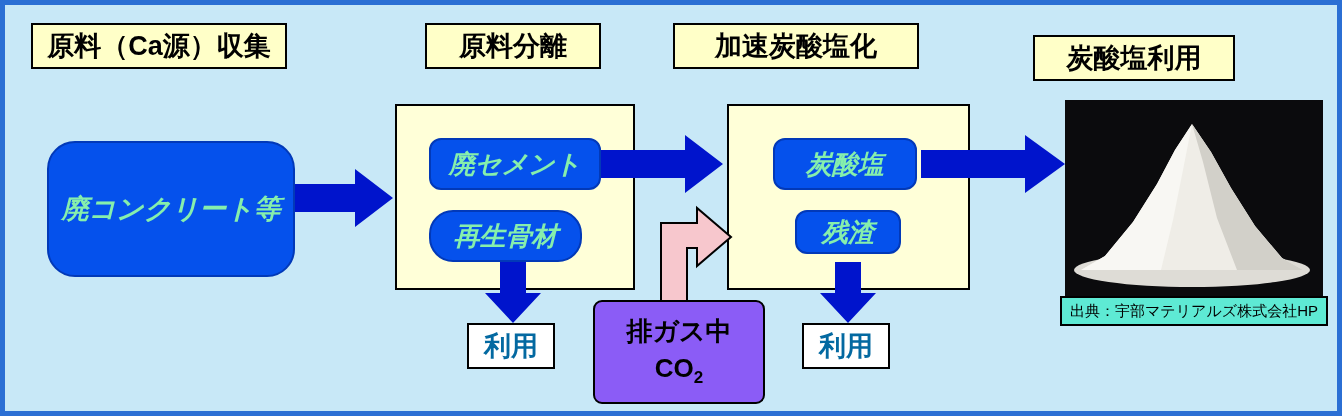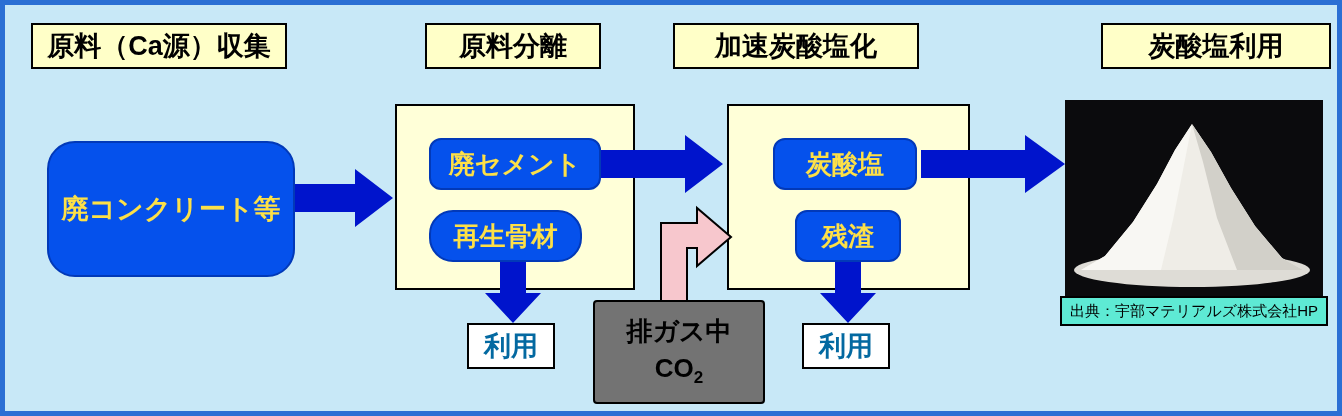--- a/index.html
+++ b/index.html
@@ -34,50 +34,51 @@
     position: absolute;
     background: #FFFFD8;
     border: 2px solid #000;
   }
 
   .bluenode {
     position: absolute;
     background: #0551EC;
     border: 2px solid #0239B8;
     border-radius: 12px;
-    color: #fde047;
+    color: #86efac;
     font-weight: bold;
     font-size: 26px;
     display: flex;
     align-items: center;
     justify-content: center;
     white-space: nowrap;
+    font-style: italic;
   }
   .bluenode.big {
     border-radius: 28px;
     font-size: 27px;
   }
 
   .whitebox {
     position: absolute;
     background: #ffffff;
     border: 2px solid #000;
     display: flex;
     align-items: center;
     justify-content: center;
     font-size: 27px;
     font-weight: bold;
     color: #0369a1;
   }
 
   .pinkbox {
     position: absolute;
-    background: #737373;
+    background: #8b5cf6;
     border: 2px solid #000;
-    border-radius: 4px;
+    border-radius: 9px;
     display: flex;
     flex-direction: column;
     align-items: center;
     justify-content: center;
     font-size: 26px;
     font-weight: bold;
     color: #000;
     line-height: 1.45;
   }
   .pinkbox .sub { font-size: 17px; }
@@ -110,31 +111,31 @@
   }
 </style>
 </head>
 <body>
 
 <div class="canvas">
 
   <div class="stage" style="left:26px; width:256px;">原料（Ca源）収集</div>
   <div class="stage" style="left:420px; width:176px;">原料分離</div>
   <div class="stage" style="left:668px; width:246px;">加速炭酸塩化</div>
-  <div class="stage" style="left:1096px; width:230px;">炭酸塩利用</div>
+  <div class="stage" style="left:1028px; width:202px;margin-top:12px;">炭酸塩利用</div>
 
   <div class="bluenode big" style="left:42px; top:136px; width:248px; height:136px;">廃コンクリート等</div>
 
   <div class="cream" style="left:390px; top:99px; width:240px; height:186px;"></div>
   <div class="bluenode" style="left:424px; top:133px; width:172px; height:52px;">廃セメント</div>
   <div class="bluenode" style="left:424px; top:205px; width:153px; height:52px;border-radius:24px;">再生骨材</div>
 
   <div class="cream" style="left:722px; top:99px; width:243px; height:186px;"></div>
   <div class="bluenode" style="left:768px; top:133px; width:144px; height:52px;">炭酸塩</div>
-  <div class="bluenode" style="left:790px; top:205px; width:106px; height:52px;">残渣</div>
+  <div class="bluenode" style="left:790px; top:205px; width:106px; height:44px;">残渣</div>
 
   <div class="photo" style="left:1060px; top:95px; width:258px; height:196px;">
     <svg viewBox="0 0 258 196" width="258" height="196">
       <rect width="258" height="196" fill="#0b0b0d"></rect>
       <ellipse cx="127" cy="170" rx="118" ry="17" fill="#dedcd6"></ellipse>
       <polygon points="127,24 146,52 166,88 190,126 217,158 238,170 16,170 40,156 68,122 92,84 110,50" fill="#efede7"></polygon>
       <polygon points="127,24 110,50 92,84 68,122 40,156 16,170 96,170 108,120 118,70" fill="#f8f7f3"></polygon>
       <polygon points="127,24 146,52 166,88 190,126 217,158 238,170 172,170 152,118 138,62" fill="#d2d0c9"></polygon>
     </svg>
   </div>

